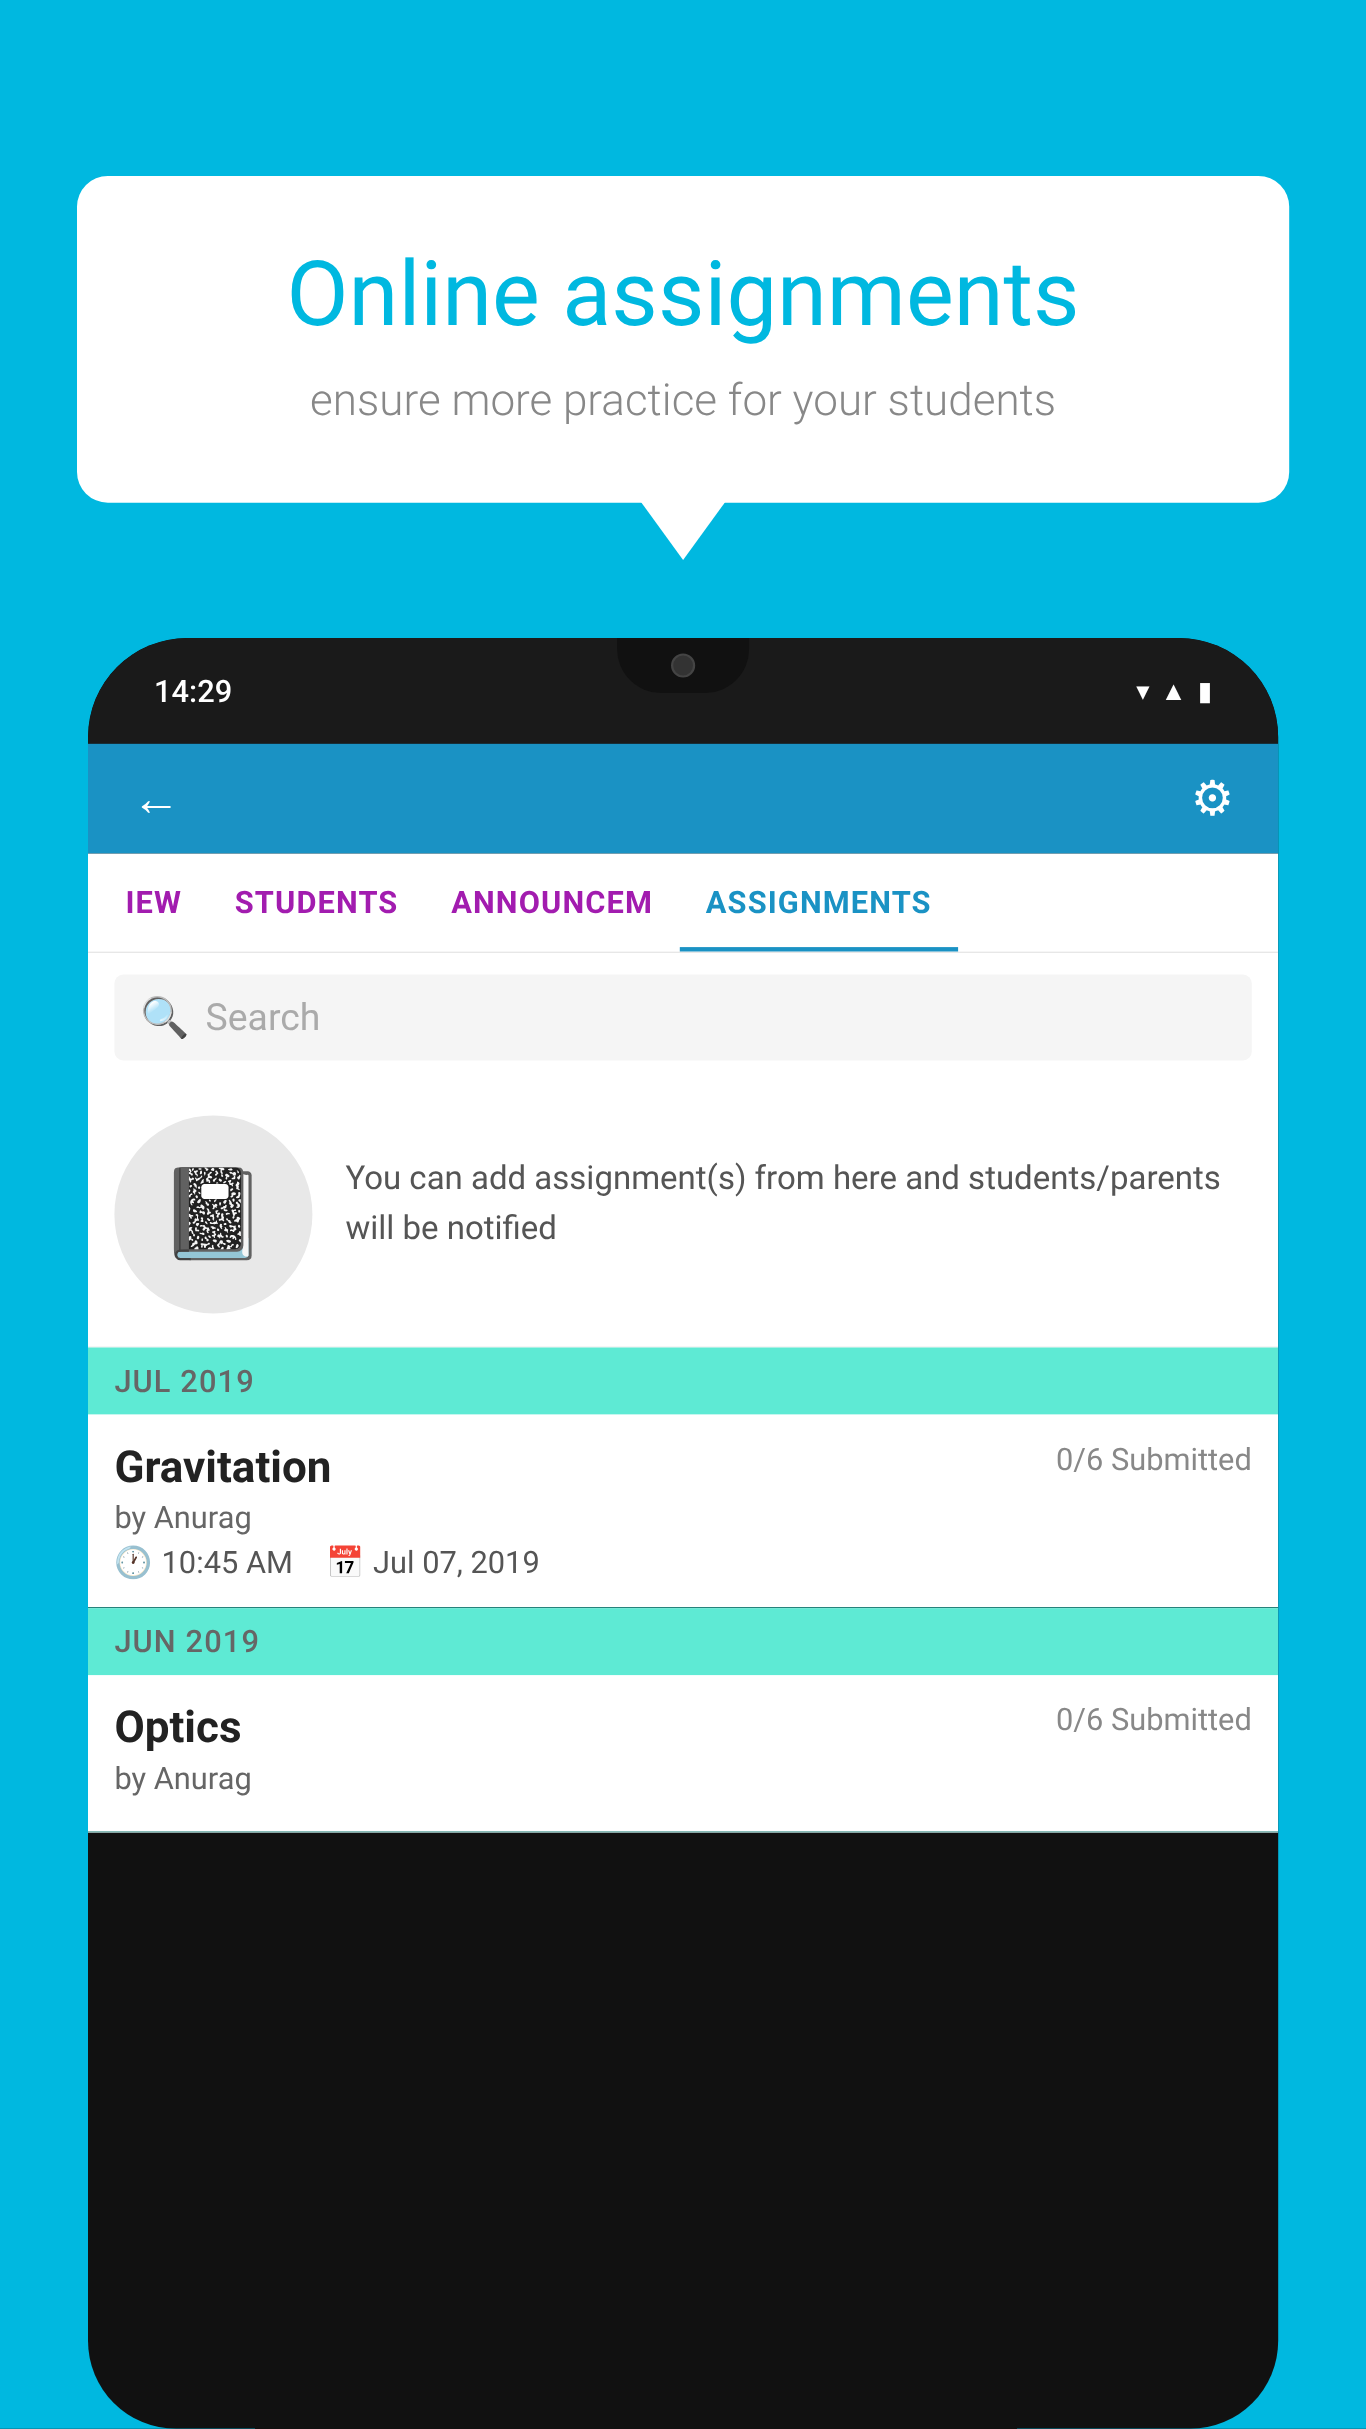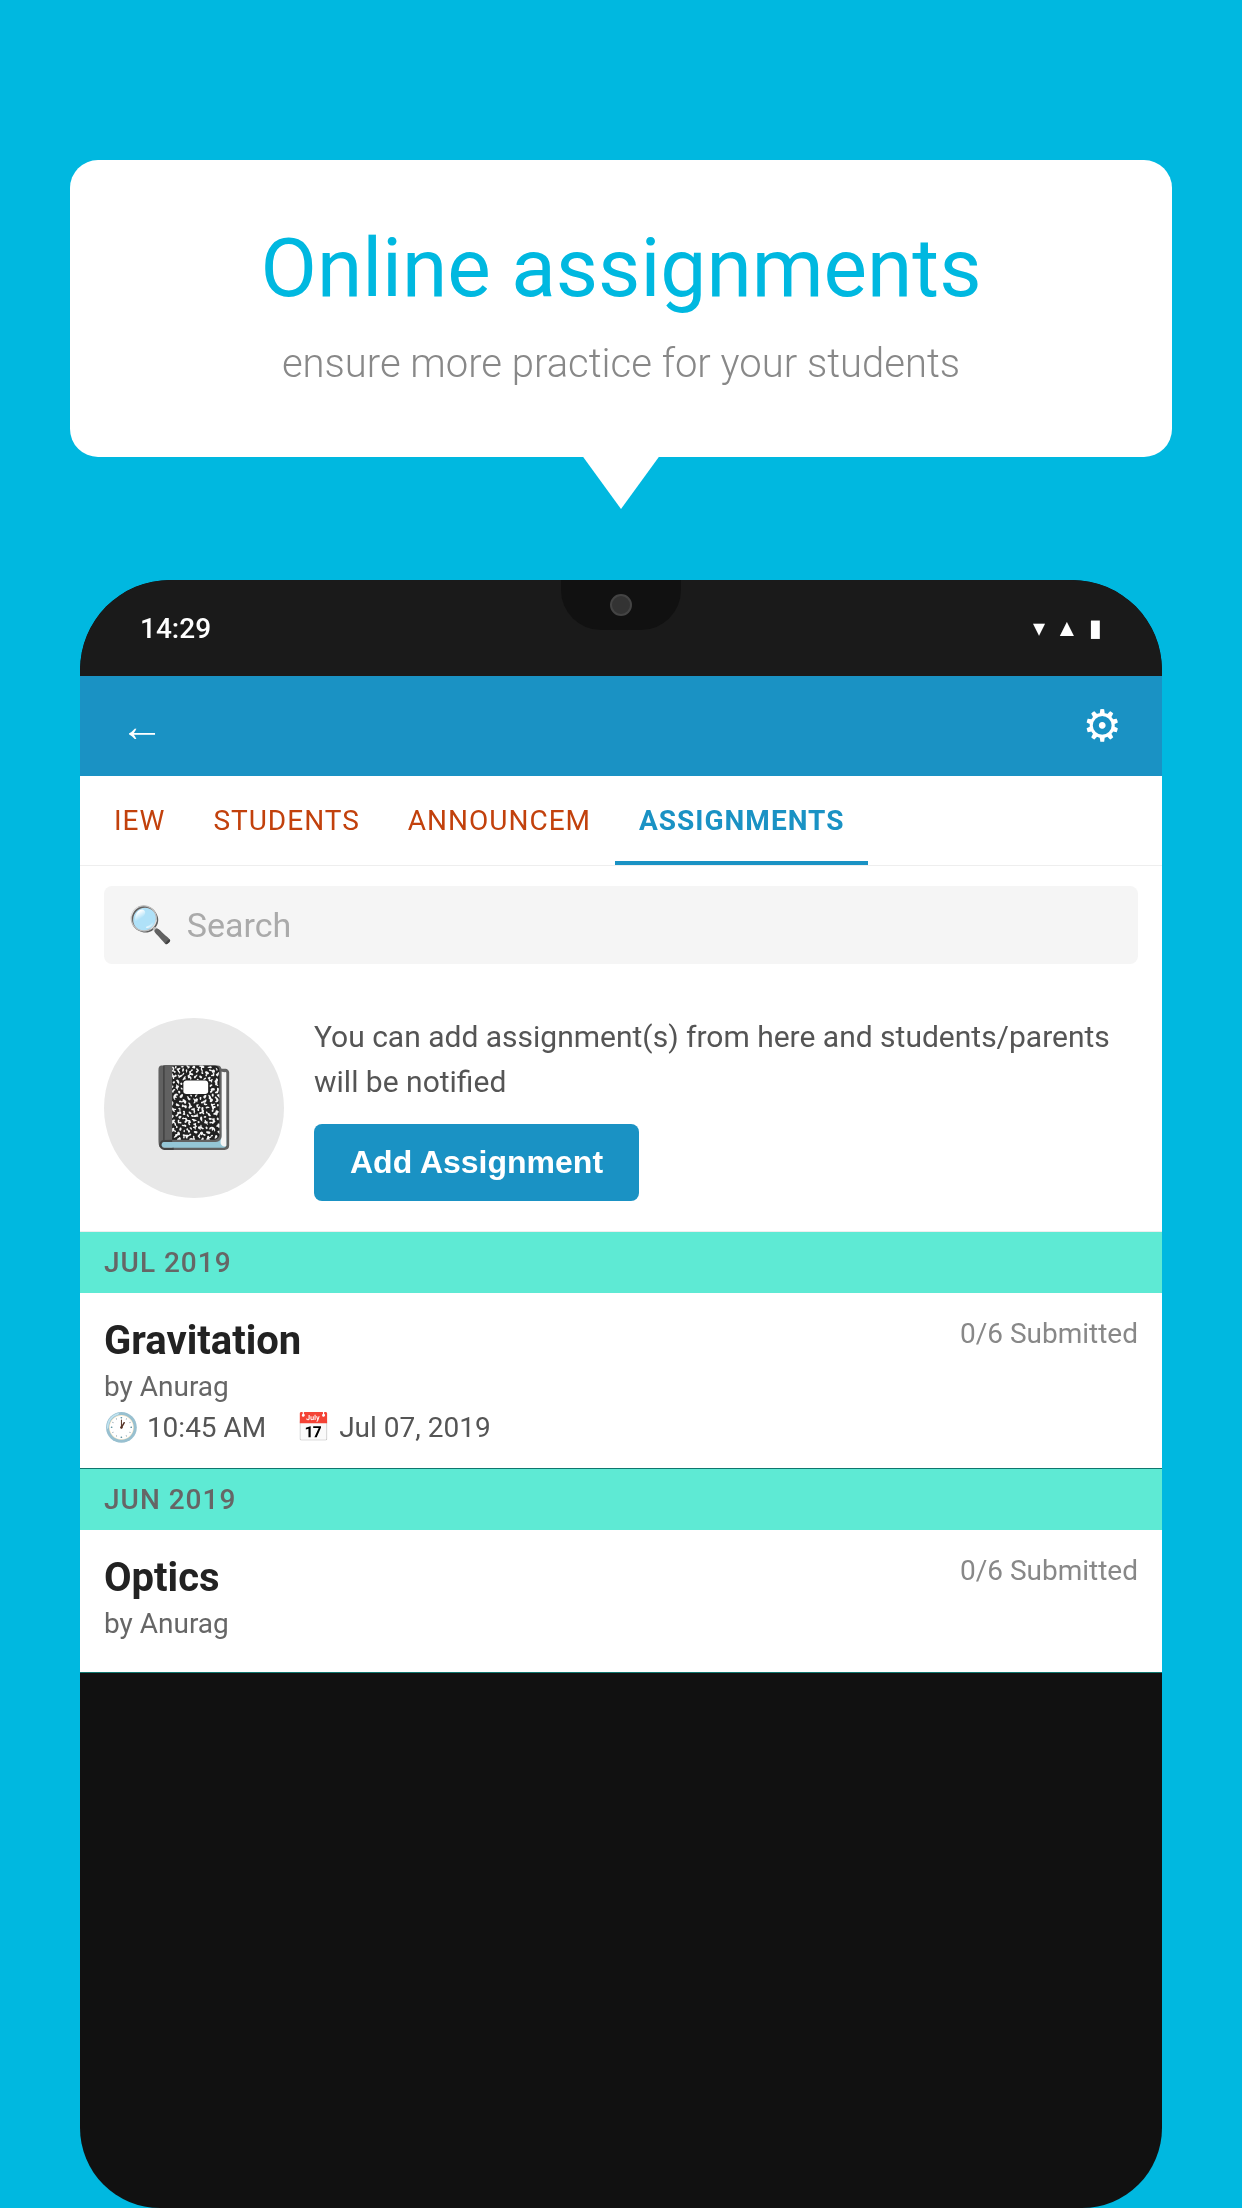--- a/index.html
+++ b/index.html
@@ -162,22 +162,22 @@
     .tabs-bar {
       background: white;
       display: flex;
       border-bottom: 1px solid #eee;
       padding: 0 10px;
     }
 
     .tab-item {
       padding: 28px 24px;
       font-size: 28px;
-      color: #c2410c;
-      font-weight: 400;
+      color: #a21caf;
+      font-weight: 700;
       text-transform: uppercase;
       letter-spacing: 1px;
       cursor: pointer;
       position: relative;
     }
 
     .tab-item.active {
       color: #1a92c4;
       font-weight: 700;
     }
@@ -384,21 +384,20 @@
         <span class="search-text">Search</span>
       </div>
     </div>
 
     <div class="add-assignment-promo">
       <div class="promo-icon-circle">
         <span class="notebook-icon">📓</span>
       </div>
       <div class="promo-content">
         <div class="promo-text">You can add assignment(s) from here and students/parents will be notified</div>
-        <button class="add-assignment-btn">Add Assignment</button>
       </div>
     </div>
 
     <div class="section-header">
       <span>JUL 2019</span>
     </div>
 
     <div class="assignment-item">
       <div class="assignment-row1">
         <span class="assignment-name">Gravitation</span>

